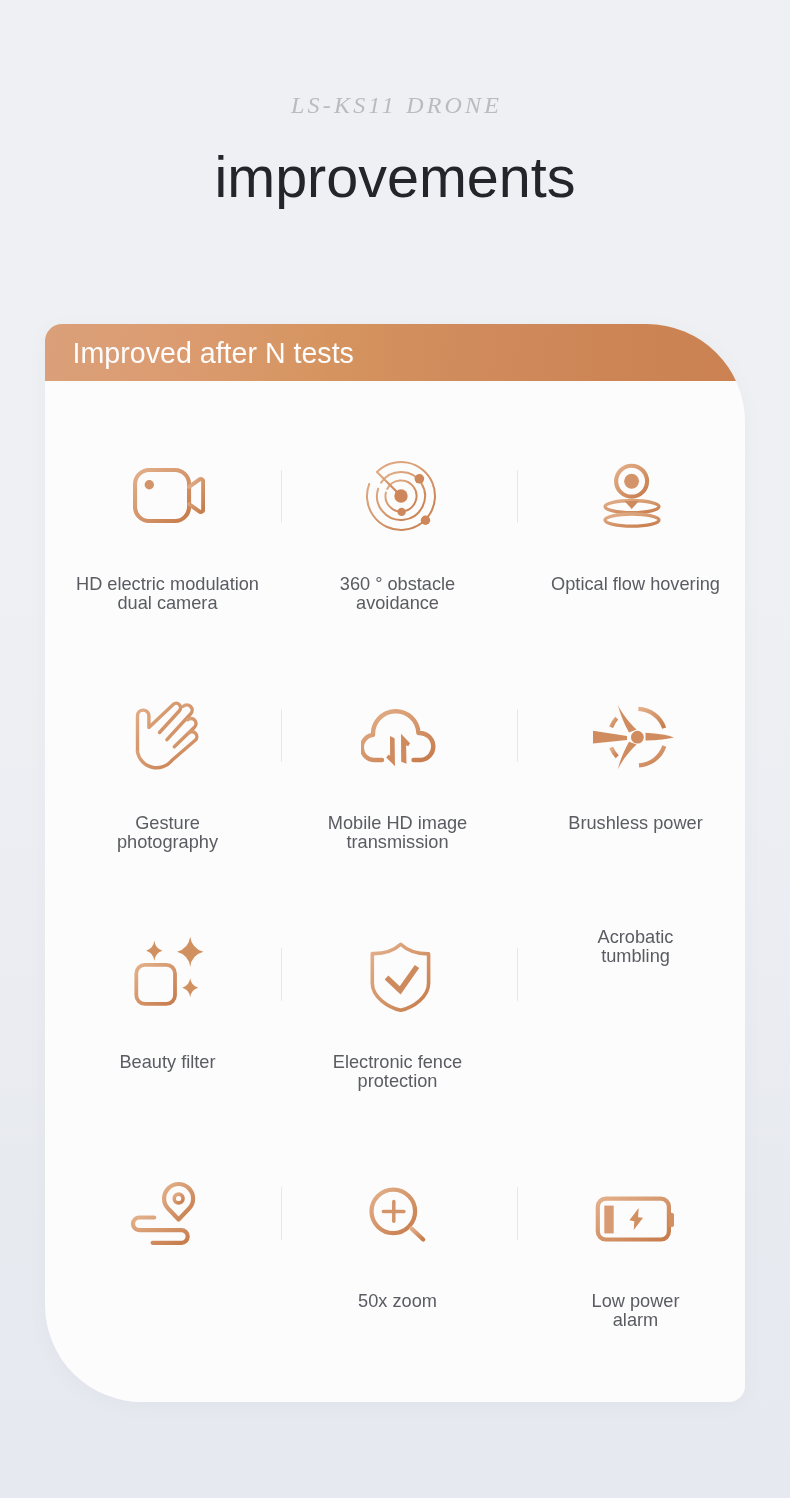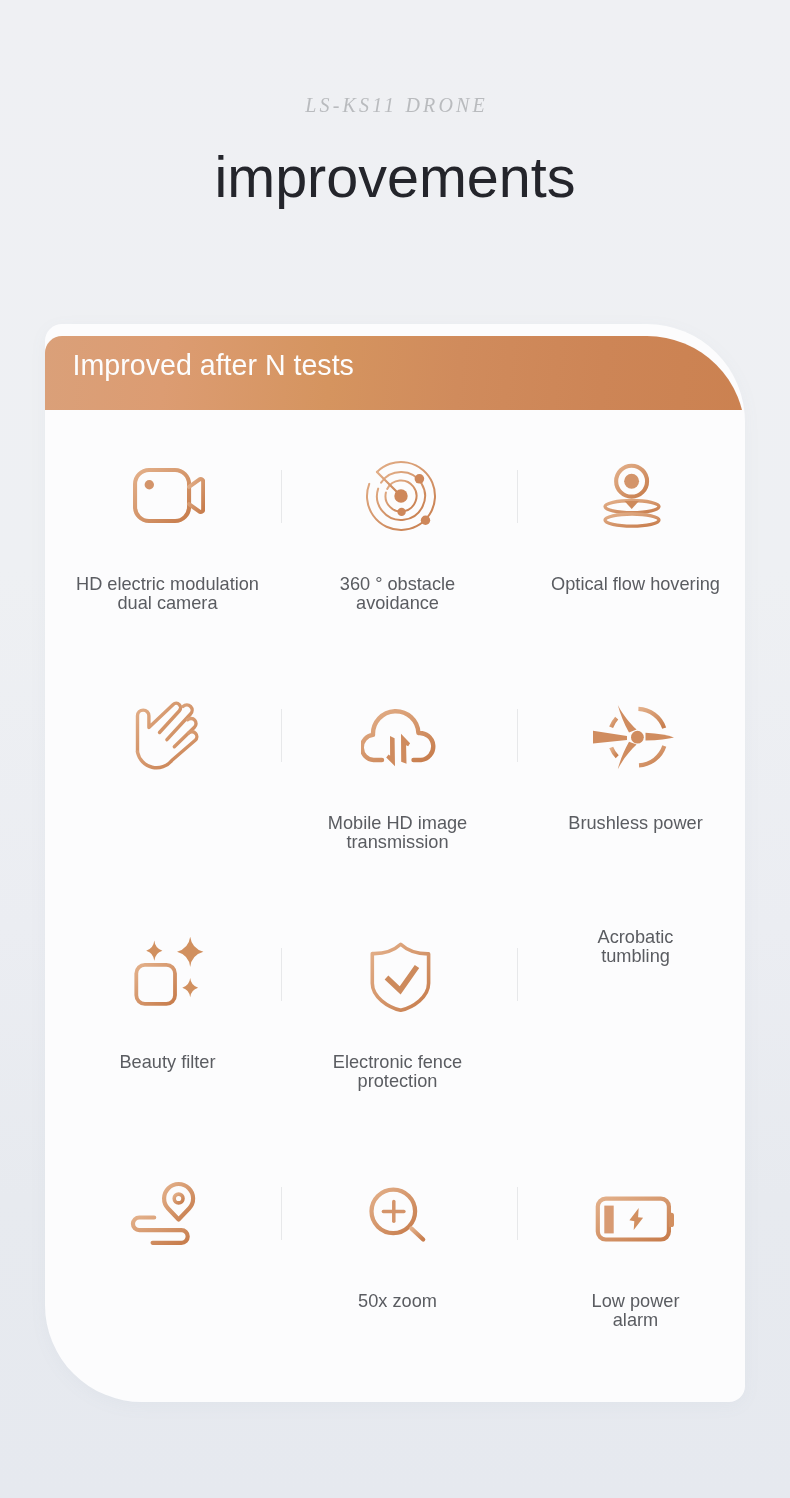--- a/index.html
+++ b/index.html
@@ -7,36 +7,36 @@
     width:790px;height:1498px;overflow:hidden;
     background:linear-gradient(180deg,#eff0f3 0%,#eef0f3 38%,#ebedf2 62%,#e7eaef 80%,#e6e9ef 100%);
     font-family:"Liberation Sans",sans-serif;
     -webkit-font-smoothing:antialiased;
   }
   .page{position:relative;width:790px;height:1498px;}
 
   .eyebrow{
     position:absolute;left:0;right:0;top:90px;text-align:center;
     font-family:"Liberation Serif",serif;font-style:italic;
-    font-size:20px;line-height:31px;letter-spacing:3.2px;text-indent:3.2px;
+    font-size:24px;line-height:31px;letter-spacing:3.2px;text-indent:3.2px;
     color:#b9bbbe;font-weight:400;
   }
   .title{
     position:absolute;left:20px;right:20px;top:147px;text-align:center;
     font-size:57.5px;line-height:60px;color:#24252b;font-weight:400;letter-spacing:0px;
   }
 
   .card{
     position:absolute;left:45px;top:324px;width:700px;height:1078px;
     background:#fcfcfd;
     border-radius:17px 98px 16px 97px;
     box-shadow:0 4px 18px rgba(120,130,150,0.05);
   }
   .band{
-    position:absolute;left:45px;top:336px;width:700px;height:74px;
+    position:absolute;left:45px;top:324px;width:700px;height:57px;
     overflow:hidden;
   }
   .band-fill{
     position:absolute;left:0;top:0;width:700px;height:200px;
     background:linear-gradient(96deg,#daa079 0%,#dc9c72 17%,#d5945f 40%,#d08b5c 58%,#cd8556 78%,#cb8150 100%);
     border-radius:17px 98px 0 0;
   }
   .band-label{
     position:absolute;left:27.6px;top:14px;font-size:28.6px;line-height:30px;color:#fdfdfd;
   }
@@ -135,20 +135,22 @@
         <svg width="68" height="74" viewBox="0 0 68 74" style="top:12px;margin-left:0px">
           <g fill="none" stroke="url(#og)" stroke-width="3.4" stroke-linecap="round" stroke-linejoin="round">
             <path d="M3.5 51.0 V14.8 A5.7 5.7 0 0 1 14.9 14.8 V26.6 L39.19 3.49 A4.4 4.4 0 0 1 45.41 9.71 L25.5 31.5"></path>
             <path d="M47.9 8.0 L51.19 7.49 A4.4 4.4 0 0 1 56.5 13.0 L32.9 38.7" stroke-width="0"></path>
             <path d="M49.1 5.4 A4.4 4.4 0 0 1 56.5 13.0 L32.9 38.7"></path>
             <path d="M53.6 18.8 A4.4 4.4 0 0 1 60.4 26.2 L40.3 45.8"></path>
             <path d="M54.6 32.0 A4.4 4.4 0 0 1 61.2 39.3 L38.0 59.3 A19.5 19.5 0 0 1 3.5 51.0"></path>
           </g>
         </svg>
       </div>
+      <div class="label">Gesture
+photography</div>
     </div>
     <div class="cell" style="left:474px;top:298px">
       <div class="icon">
         <svg width="90" height="76" viewBox="0 0 90 76" style="top:12px;margin-left:0px">
           <g fill="none" stroke="url(#og)" stroke-width="4.2" stroke-linecap="butt">
             <path d="M47.4 7.9 A28.2 28.2 0 0 1 73.2 27.1"></path>
             <path d="M73.3 45.0 A28.2 28.2 0 0 1 48.0 64.3"></path>
             <path d="M20.1 26.2 A28.2 28.2 0 0 1 25.7 17.1"></path>
             <path d="M26.2 55.7 A28.2 28.2 0 0 1 20.2 46.4"></path>
           </g>

